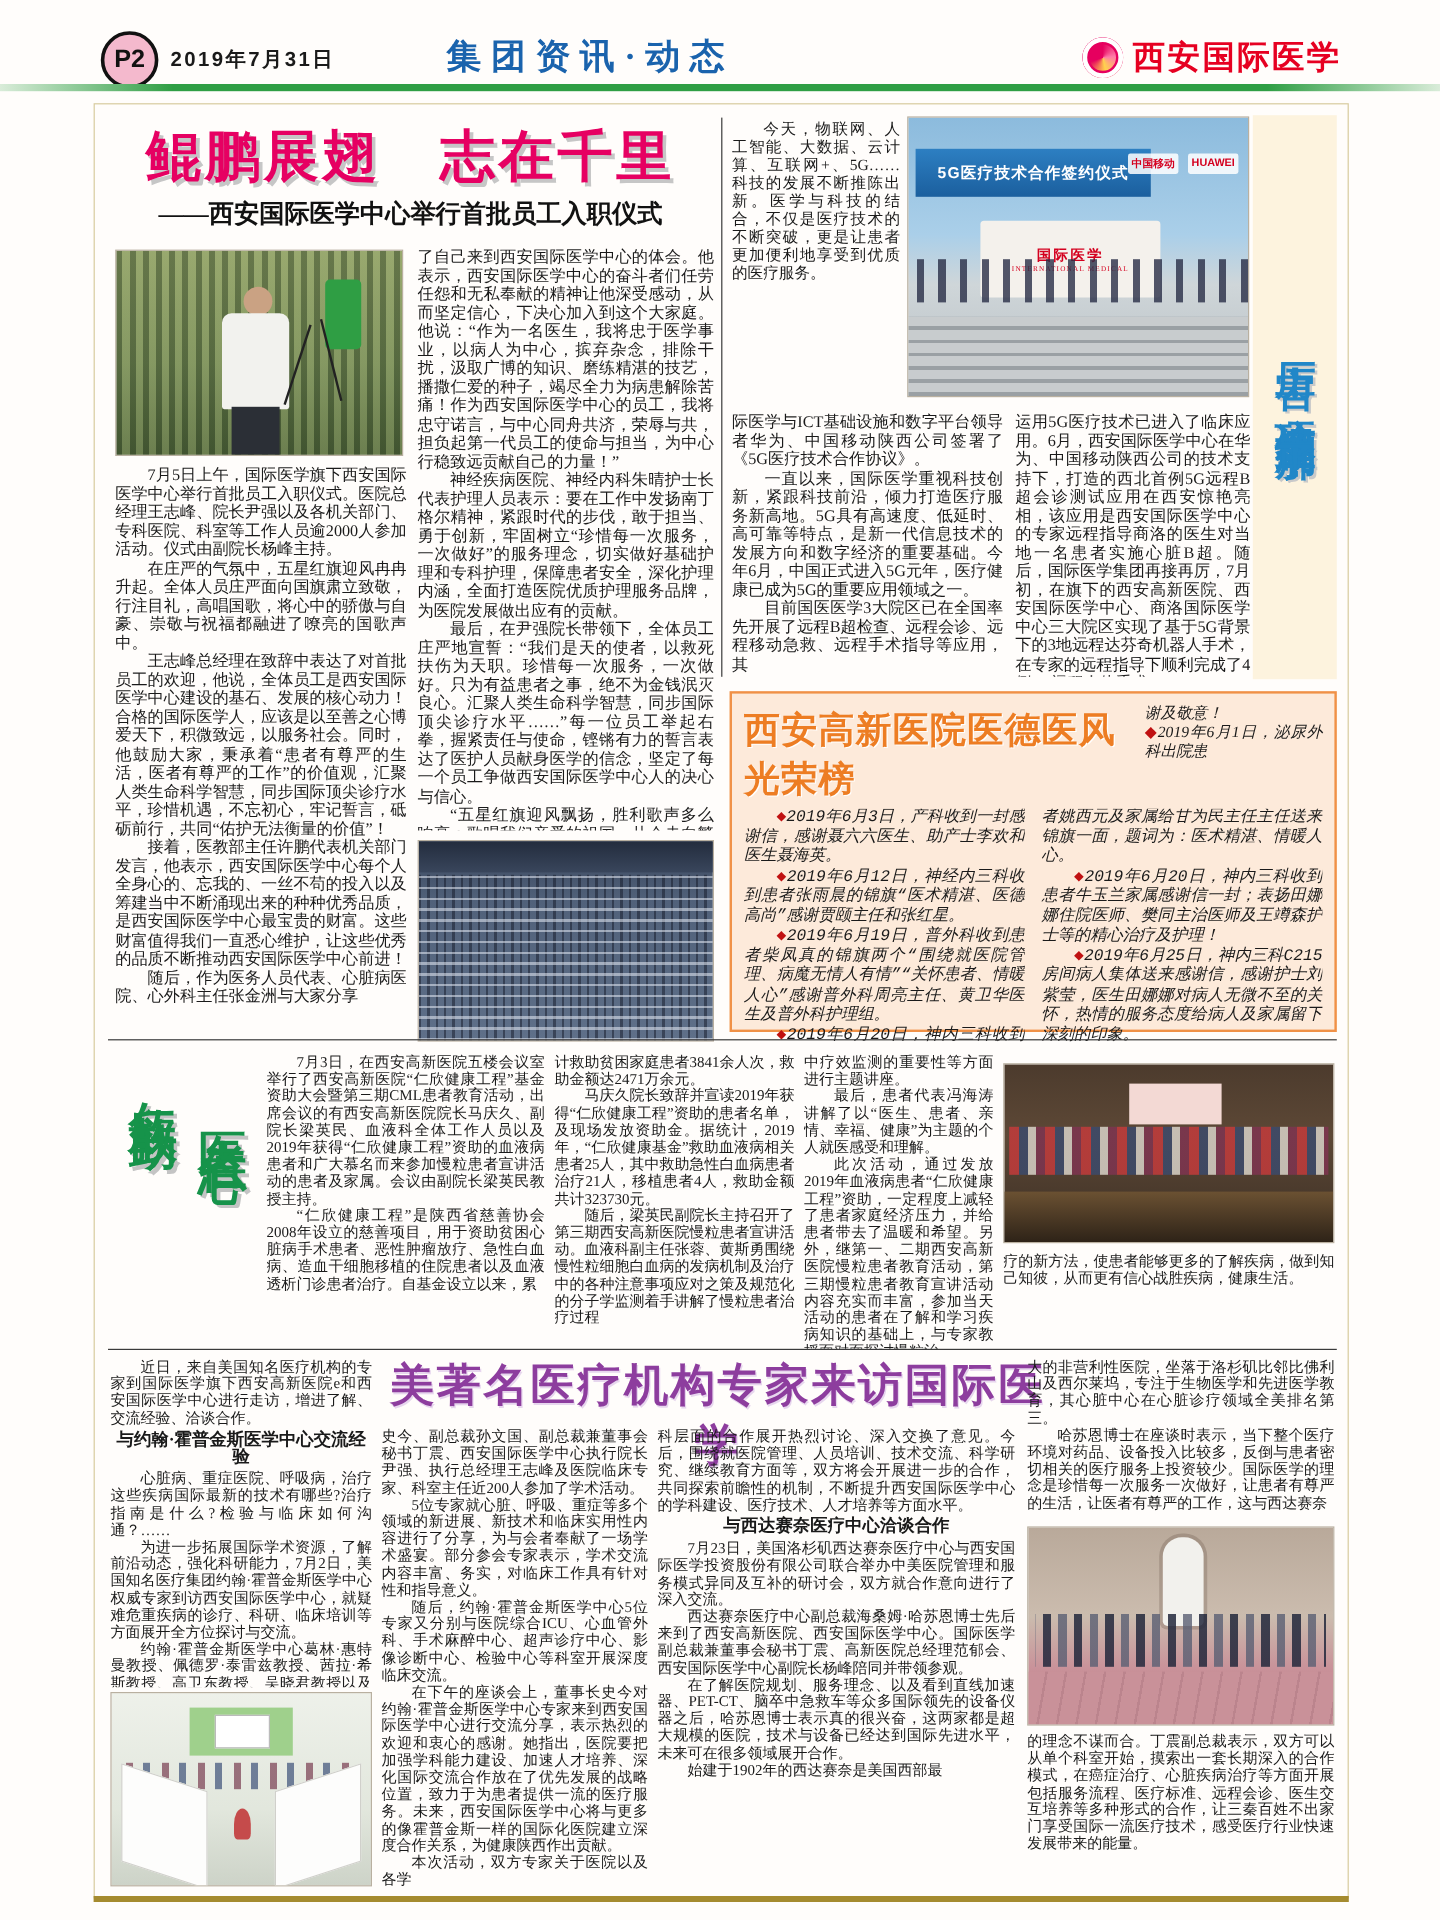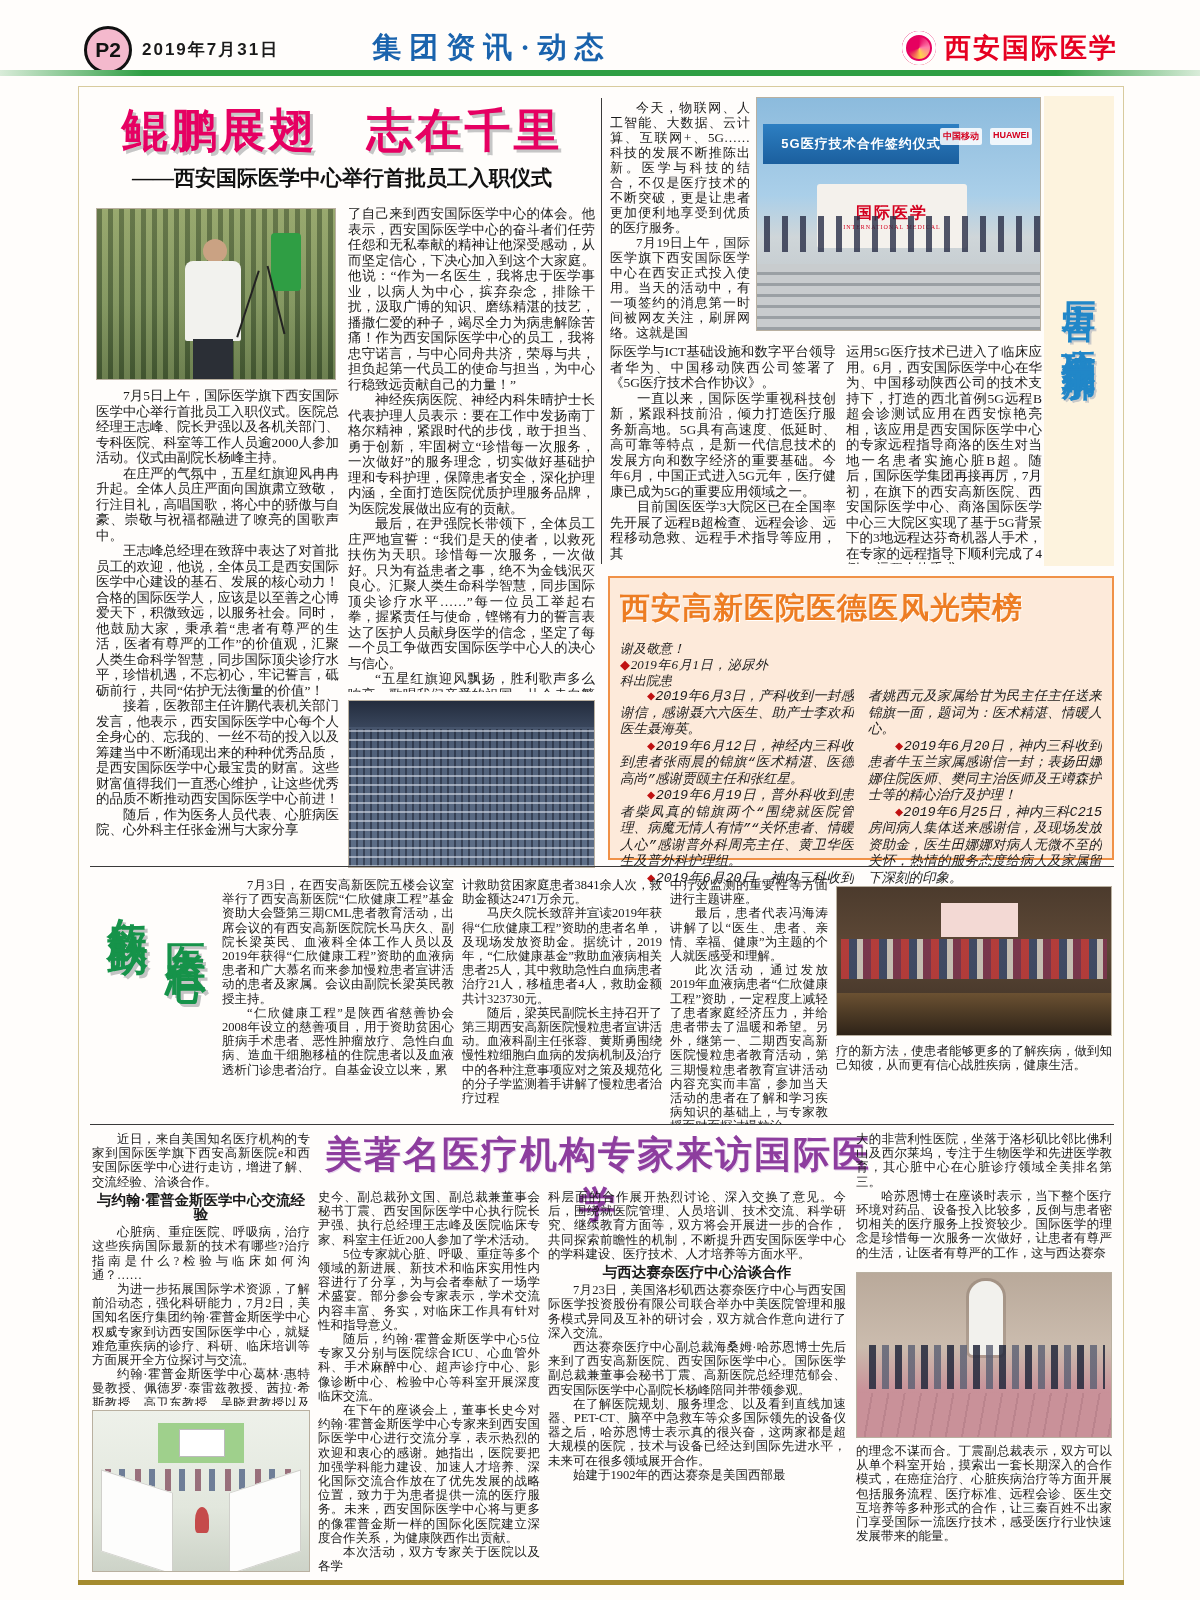--- a/index.html
+++ b/index.html
@@ -35,21 +35,21 @@
   .hl-kunpeng{left:96px;top:100px;width:492px;text-align:center;
       font-family:"Liberation Sans",sans-serif;font-weight:900;font-size:46px;color:#e60062;
       letter-spacing:3px;text-shadow:3px 3px 0 #c6c6c6;}
   .sub-kunpeng{left:96px;top:164px;width:492px;text-align:center;font-weight:900;font-size:21px;color:#111;}
   
   .v-strip{left:1044px;top:96px;width:70px;height:470px;background:#fdf3de;display:flex;align-items:center;justify-content:center;}
   .v-head{writing-mode:vertical-rl;text-orientation:upright;font-family:"Liberation Sans",sans-serif;
           font-weight:900;font-size:34px;color:#2187c8;letter-spacing:4px;text-shadow:2px 2px 0 #c9c9c9;}
   
   .honor-box{left:608px;top:576px;width:506px;height:284px;background:#fdeada;border:2px solid #f09147;box-sizing:border-box;padding:8px 10px;}
-  .honor-head{display:flex;gap:8px;flex-direction:column;}
+  .honor-head{display:flex;gap:8px;}
   .honor-title{flex:1;font-family:"Liberation Sans",sans-serif;font-weight:900;font-size:30px;color:#ed7d23;
                letter-spacing:1px;margin:2px 0 4px 0;text-shadow:1px 1px 0 #fff;}
   .honor-side{width:148px;font-size:13px;line-height:16px;font-style:italic;text-align:justify;}
   .honor-cols{display:flex;gap:14px;font-family:Liberation Mono, monospace;}
   .hcol{width:236px;font-size:13.5px;line-height:16.5px;font-style:italic;text-align:justify;overflow:hidden;height:196px;}
   .hcol p{margin:0;}
   .hitem{text-indent:2em;}
   .hitem::first-letter{color:#c01111;font-style:normal;}
   .honor-side .hitem{text-indent:0;}
   
@@ -73,21 +73,21 @@
      background:repeating-linear-gradient(0deg,rgba(230,235,245,.55) 0 2px,transparent 2px 9px),
                 repeating-linear-gradient(90deg,rgba(20,25,40,.5) 0 2px,transparent 2px 7px);}
   .ph-crowd .skyline{position:absolute;top:0;left:0;right:0;height:26px;background:linear-gradient(180deg,#232c3d,#39465c);}
   .ph-sign{background:linear-gradient(180deg,#8cbbdd 0%,#aacfe9 42%,#cfd6d9 60%,#b6bdc2 100%);}
   .ph-sign .banner{position:absolute;left:6px;top:26px;width:196px;height:40px;background:linear-gradient(180deg,#2d7fc2,#1b5f9e);
       color:#fff;font-family:"Liberation Sans",sans-serif;font-size:13px;font-weight:bold;display:flex;align-items:center;justify-content:center;letter-spacing:1px;}
   .ph-sign .logos{position:absolute;right:8px;top:30px;display:flex;gap:8px;font-family:"Liberation Sans",sans-serif;font-size:9px;font-weight:bold;}
   .ph-sign .logos span{background:rgba(255,255,255,.85);color:#d4001f;padding:2px 3px;border-radius:2px;}
   .ph-sign .wall{position:absolute;left:60px;top:86px;width:150px;height:64px;background:#f4f1ec;border-radius:3px;
       display:flex;flex-direction:column;align-items:center;justify-content:center;}
-  .ph-sign .wl{font-family:"Liberation Sans",sans-serif;font-weight:900;font-size:16px;color:#d4001f;letter-spacing:2px;}
+  .ph-sign .wl{font-family:"Liberation Sans",sans-serif;font-weight:900;font-size:12px;color:#d4001f;letter-spacing:2px;}
   .ph-sign .wls{font-size:6px;color:#d4001f;letter-spacing:1px;}
   .ph-sign .people{position:absolute;left:0;right:0;top:118px;height:36px;
       background:repeating-linear-gradient(90deg,transparent 0 7px,rgba(40,45,70,.8) 7px 13px,transparent 13px 18px);}
   .ph-sign .stairs{position:absolute;left:0;right:0;bottom:0;height:66px;
       background:repeating-linear-gradient(180deg,#c8ccce 0 8px,#9aa0a4 8px 11px);}
   .ph-room{background:linear-gradient(180deg,#4c3b2d 0%,#5d4836 40%,#3a2e24 100%);}
   .ph-room .screen{position:absolute;left:38%;top:16px;width:28%;height:34px;background:#f3d9d4;}
   .ph-room .row{position:absolute;left:4px;right:4px;top:52px;height:40px;
       background:repeating-linear-gradient(90deg,#c23b3b 0 8px,#3c4a6b 8px 16px,#d8d2c8 16px 22px,#7e3450 22px 30px);opacity:.85;}
   .ph-room .table{position:absolute;left:0;right:0;bottom:0;height:42px;background:linear-gradient(180deg,#6b5132,#2e2318);}
@@ -152,21 +152,20 @@
 
   <div class="photo ph-crowd" style="left:348px;top:700px;width:247px;height:168px;">
     <div class="skyline"></div>
     <div class="dots"></div>
   </div>
 
   <div class="abs rule-v" style="left:601px;top:98px;height:466px;"></div>
 
   <div class="abs body-txt" style="left:610px;top:100px;width:140px;height:240px;font-size:13px;line-height:15px;">
     <p class="p">今天，物联网、人工智能、大数据、云计算、互联网+、5G……科技的发展不断推陈出新。医学与科技的结合，不仅是医疗技术的不断突破，更是让患者更加便利地享受到优质的医疗服务。</p>
-    <p class="p">7月19日上午，国际医学旗下西安国际医学中心在西安正式投入使用。当天的活动中，有一项签约的消息第一时间被网友关注，刷屏网络。这就是国</p>
   </div>
 
   <div class="photo ph-sign" style="left:756px;top:97px;width:285px;height:234px;">
     <div class="banner">
         <span>5G医疗技术合作签约仪式</span>
       </div>
     <div class="logos">
       <span>中国移动</span>
       <span>HUAWEI</span>
     </div>
@@ -203,21 +202,21 @@
     <div class="honor-cols">
       <div class="hcol">
         <p class="hitem">◆2019年6月3日，产科收到一封感谢信，感谢聂六六医生、助产士李欢和医生聂海英。</p>
         <p class="hitem">◆2019年6月12日，神经内三科收到患者张雨晨的锦旗“医术精湛、医德高尚”感谢贾颐主任和张红星。</p>
         <p class="hitem">◆2019年6月19日，普外科收到患者柴凤真的锦旗两个“围绕就医院管理、病魔无情人有情”“关怀患者、情暖人心”感谢普外科周亮主任、黄卫华医生及普外科护理组。</p>
         <p class="hitem">◆2019年6月20日，神内三科收到患者牛玉兰家属感谢信一封，患者于19日完全康复出院，特向科室医护人员深表感</p>
       </div>
       <div class="hcol">
         <p class="pc">者姚西元及家属给甘为民主任主任送来锦旗一面，题词为：医术精湛、情暖人心。</p>
         <p class="hitem">◆2019年6月20日，神内三科收到患者牛玉兰家属感谢信一封；表扬田娜娜住院医师、樊同主治医师及王竴森护士等的精心治疗及护理！</p>
-        <p class="hitem">◆2019年6月25日，神内三科C215房间病人集体送来感谢信，及现场发放资助金，医生田娜娜对病人无微不至的关怀，热情的服务态度给病人及家属留下深刻的印象。</p>
+        <p class="hitem">◆2019年6月25日，神内三科C215房间病人集体送来感谢信，感谢护士刘紫莹，医生田娜娜对病人无微不至的关怀，热情的服务态度给病人及家属留下深刻的印象。</p>
 
       </div>
     </div>
   </div>
 
   <div class="abs rule-h" style="left:90px;top:866px;width:1024px;"></div>
 
   <div class="abs vt" style="left:100px;top:886px;">仁欣救助</div>
   <div class="abs vt" style="left:158px;top:912px;">医者仁心</div>
 

